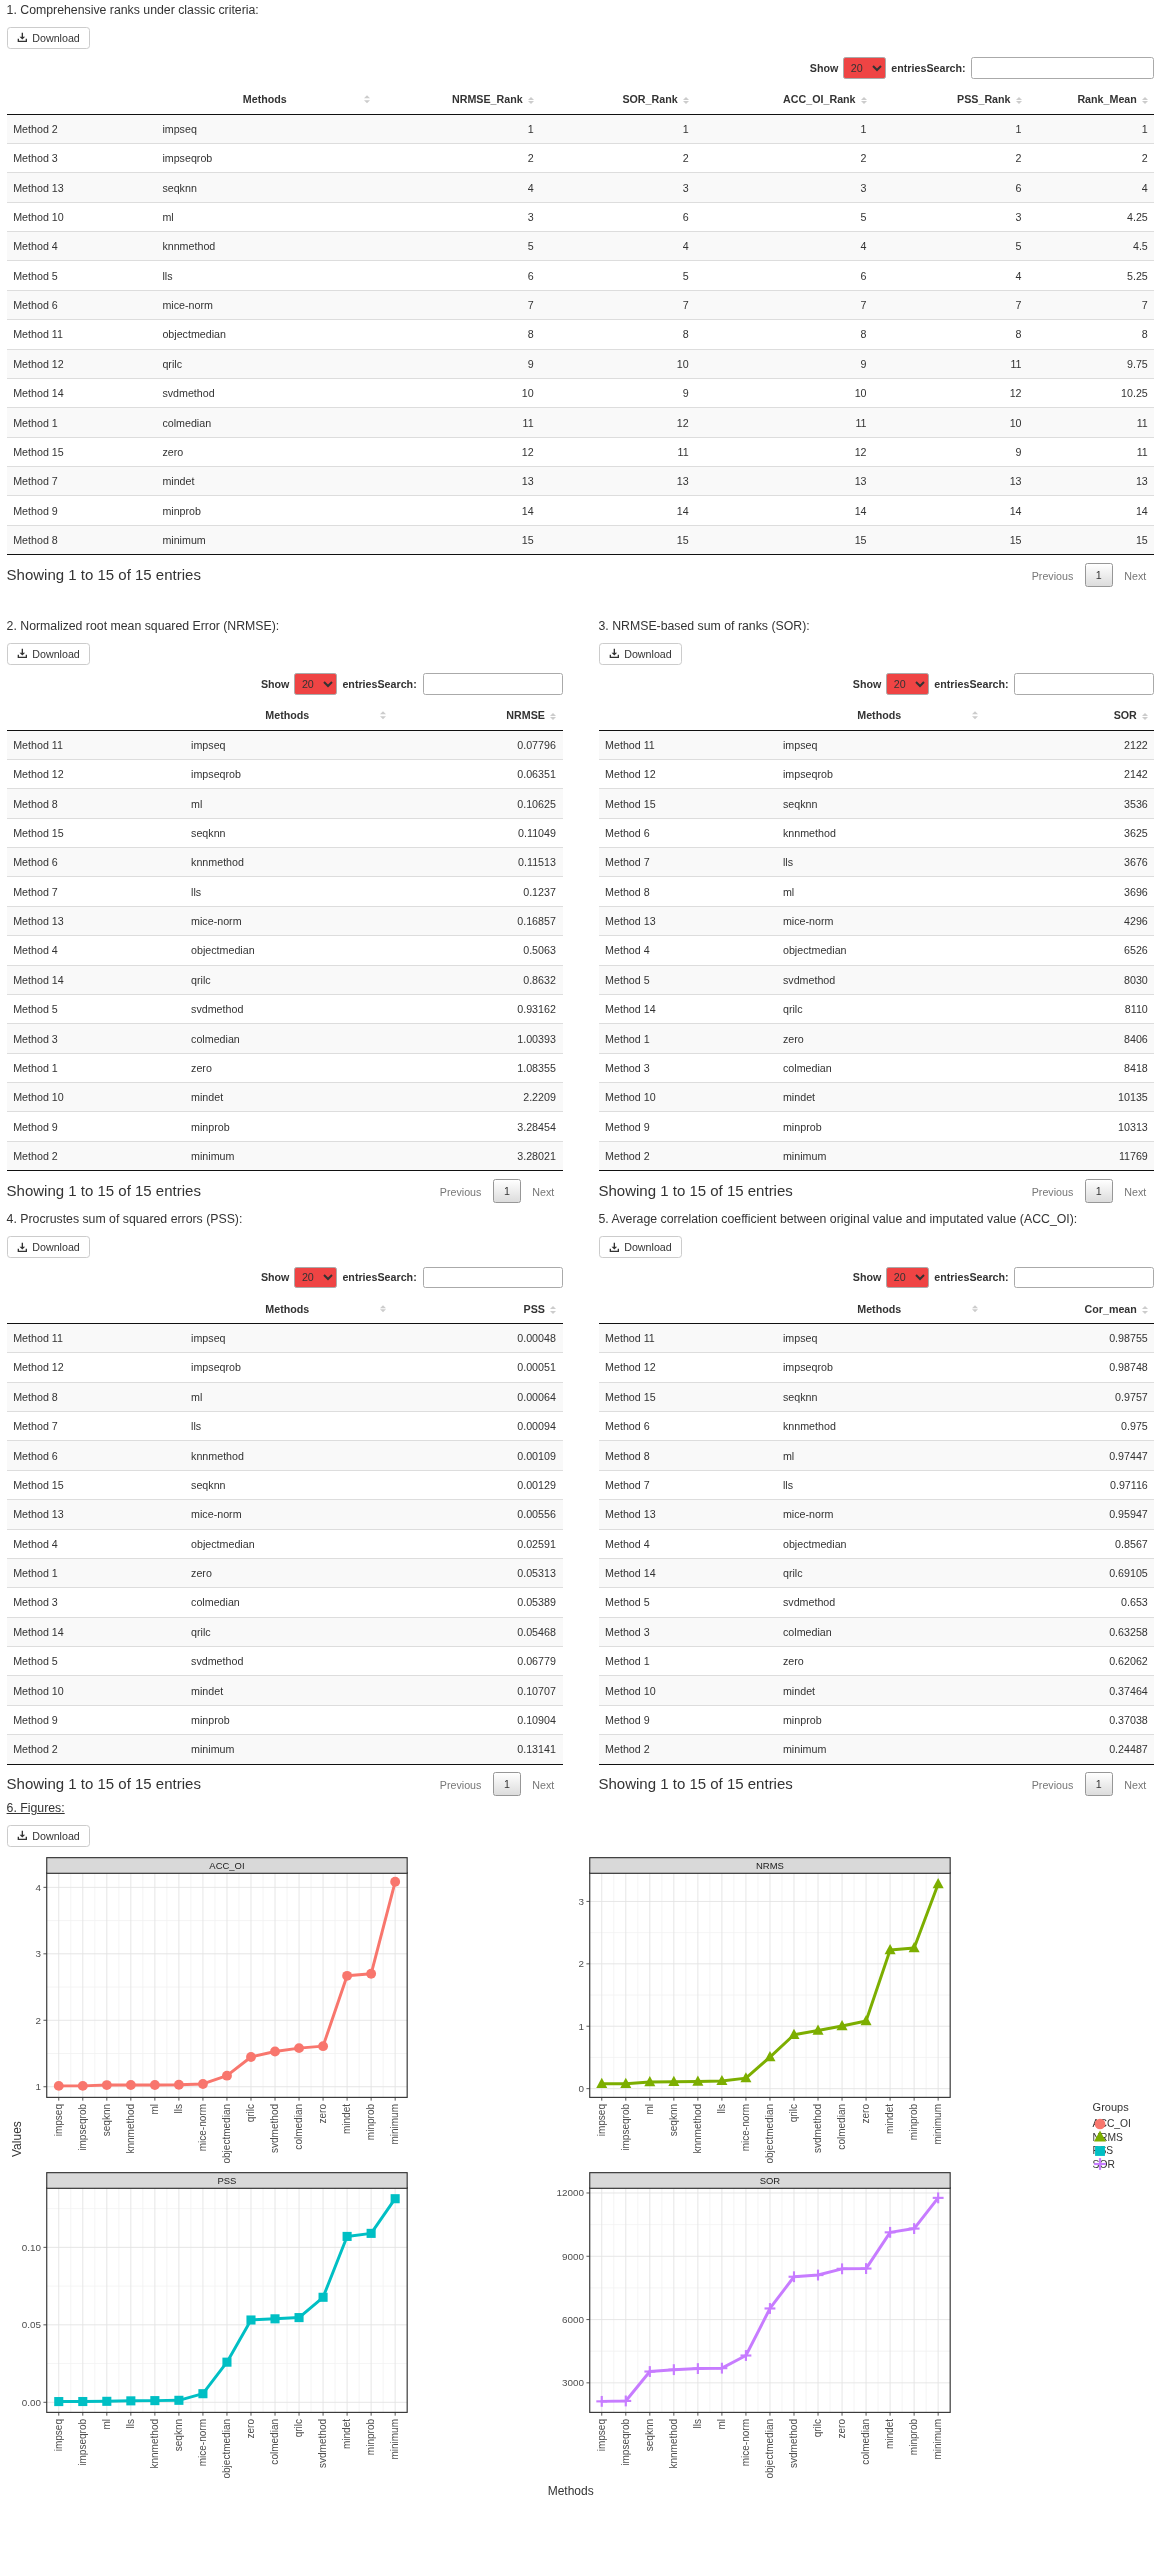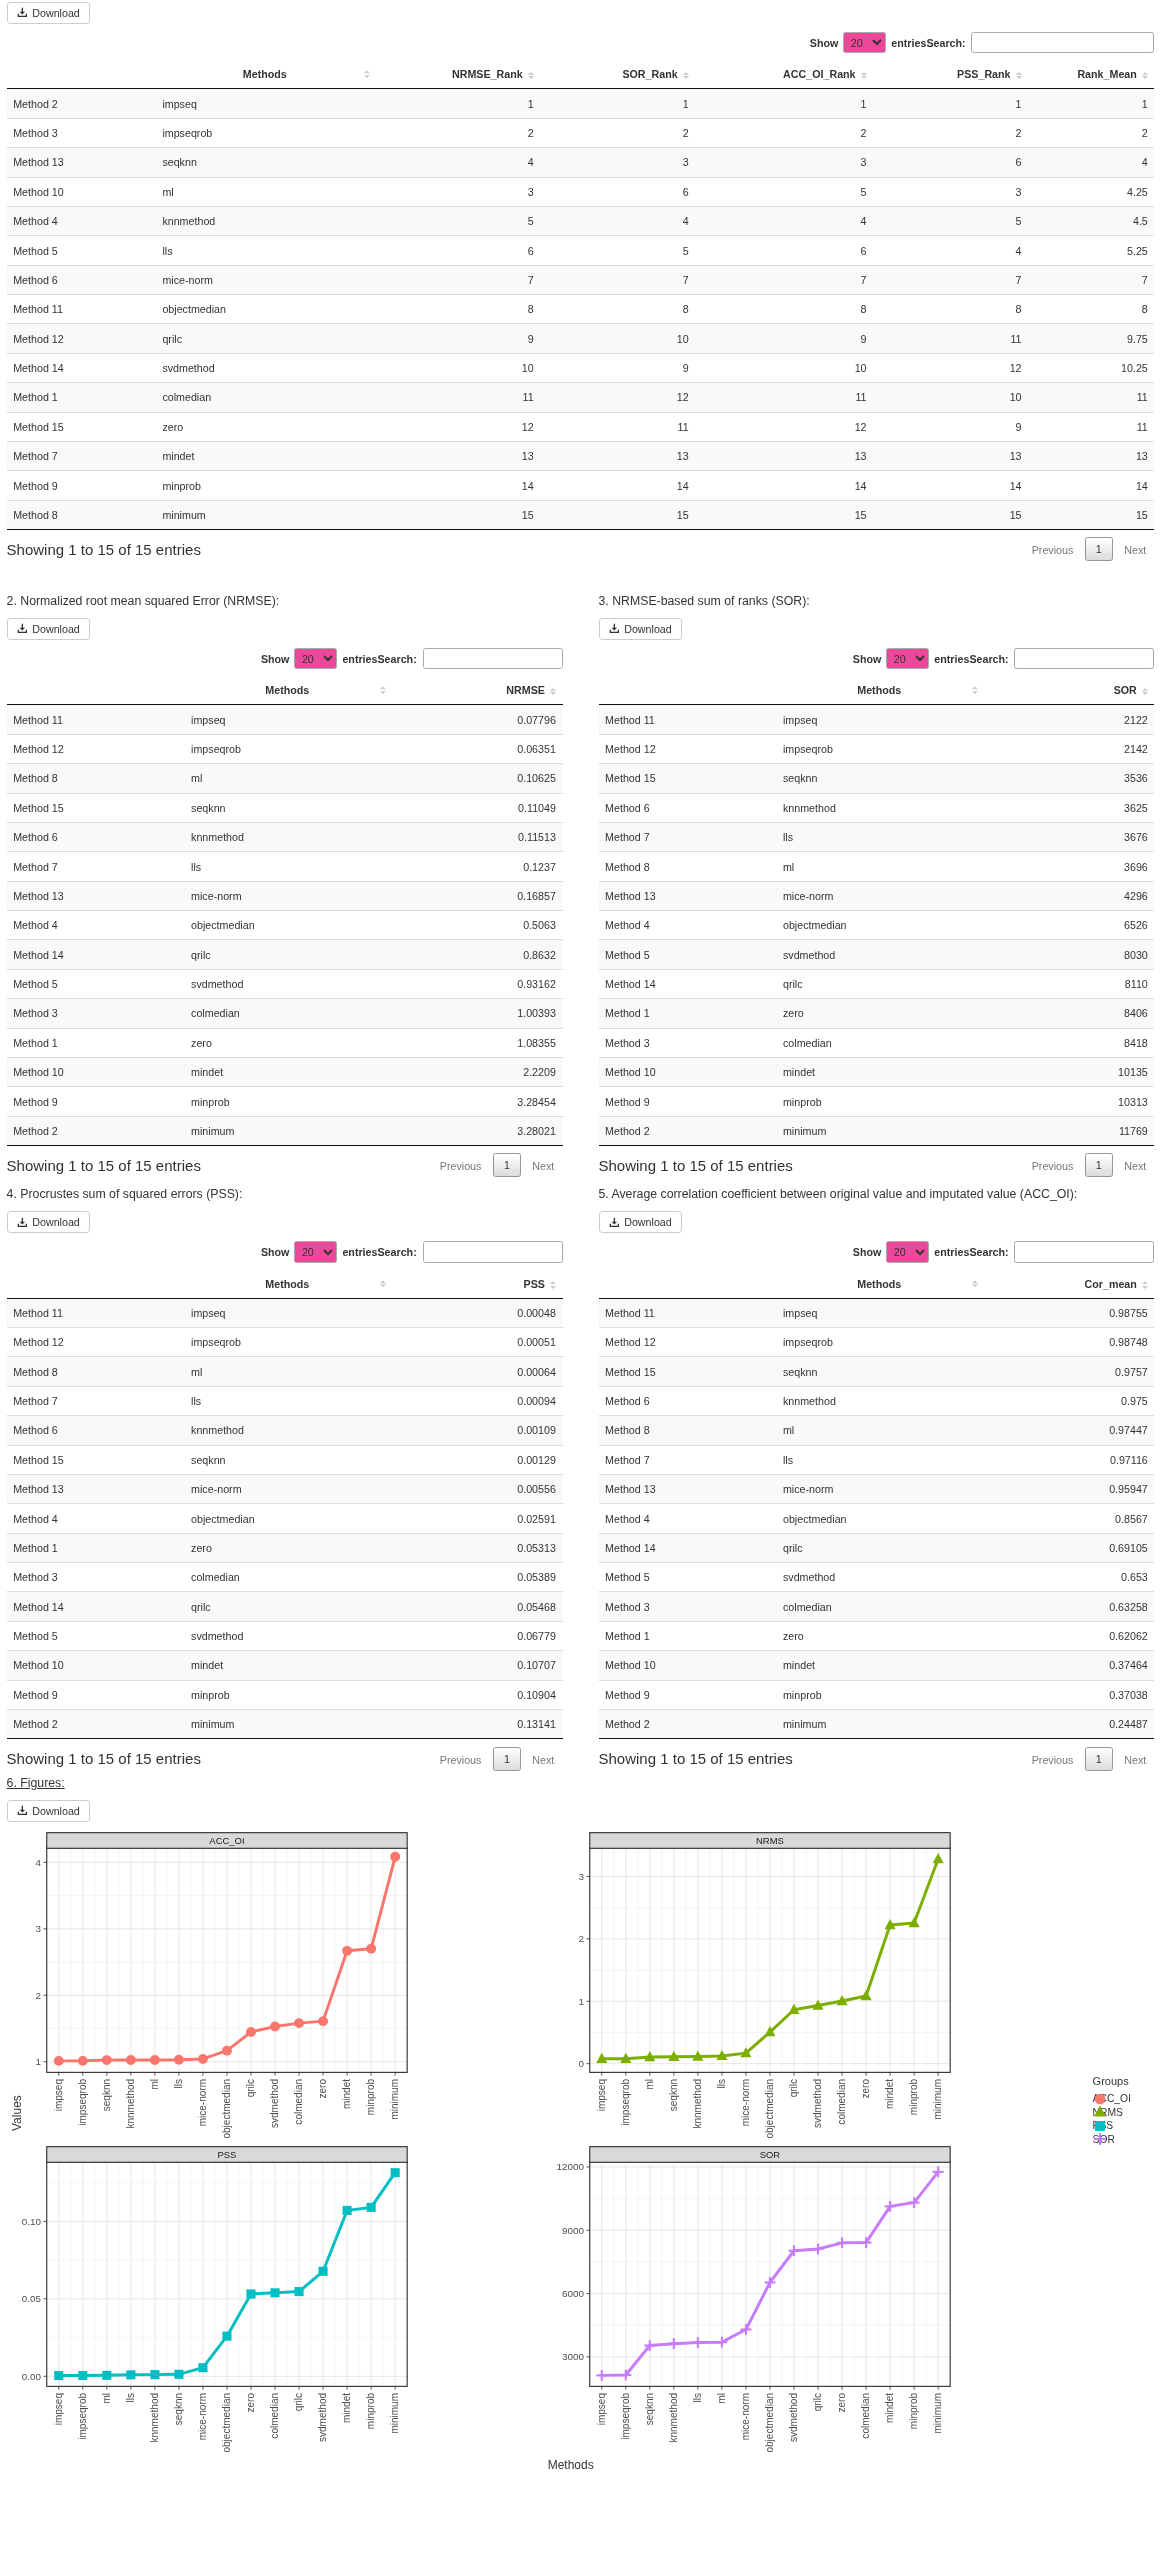--- a/index.html
+++ b/index.html
@@ -37,21 +37,21 @@
     justify-content: flex-end;
     align-items: center;
     margin-top: 3.3px;
     margin-bottom: 6.6px;
   }
   .length-ctl { font-weight: bold; display: flex; align-items: center; gap: 5px; }
   .length-ctl select {
     width: 43px; height: 21.4px;
     border: 0.8px solid #aaa; border-radius: 2.5px;
     font-size: 10.7px; padding-left: 2.5px;
-    background: #ec4899; color: #333;
+    background: #ef4444; color: #333;
   }
   .search-ctl { font-weight: bold; display: flex; align-items: center; gap: 5.8px; }
   .search-ctl input {
     height: 21.4px; border: 0.8px solid #aaa; border-radius: 2.5px;
     padding: 1.6px 5px; font-size: 10.7px; background:#fff;
   }
   .search-ctl input.lg { width: 183px; }
   .search-ctl input.sm { width: 140px; }
   table.dt { width: 100%; border-collapse: collapse; }
   table.dt th {
@@ -101,20 +101,21 @@
   .fig-xlab { position: absolute; left: 6.6px; top: 630px; width: 1115px; text-align: center; font-size: 12px; color:#333; }
   .fig-legend { position: absolute; left: 1086px; top: 247px; width: 76px; }
   .fig-legend-title { font-size: 11px; color: #333; margin-bottom: 5.8px; }
   .fig-legend-item { display: flex; align-items: center; gap: 5px; margin-bottom: 2.5px; }
   .fig-legend-item span { font-size: 10.3px; color: #333; }
 </style>
 </head>
 <body>
 
 <div class="sec">
+  <div class="sec-heading">1. Comprehensive ranks under classic criteria:</div>
   <button class="dl-btn">
     <span>
         <svg width="10.7" height="10.7" viewBox="0 0 16 16" fill="#333">
           <path d="M7 1h2v6h3.2L8 11.4 3.8 7H7z"></path>
           <path d="M1 10h2v3h10v-3h2v5H1z"></path>
         </svg>
       </span>
     <span>Download</span>
   </button>
   <div class="controls-row">

